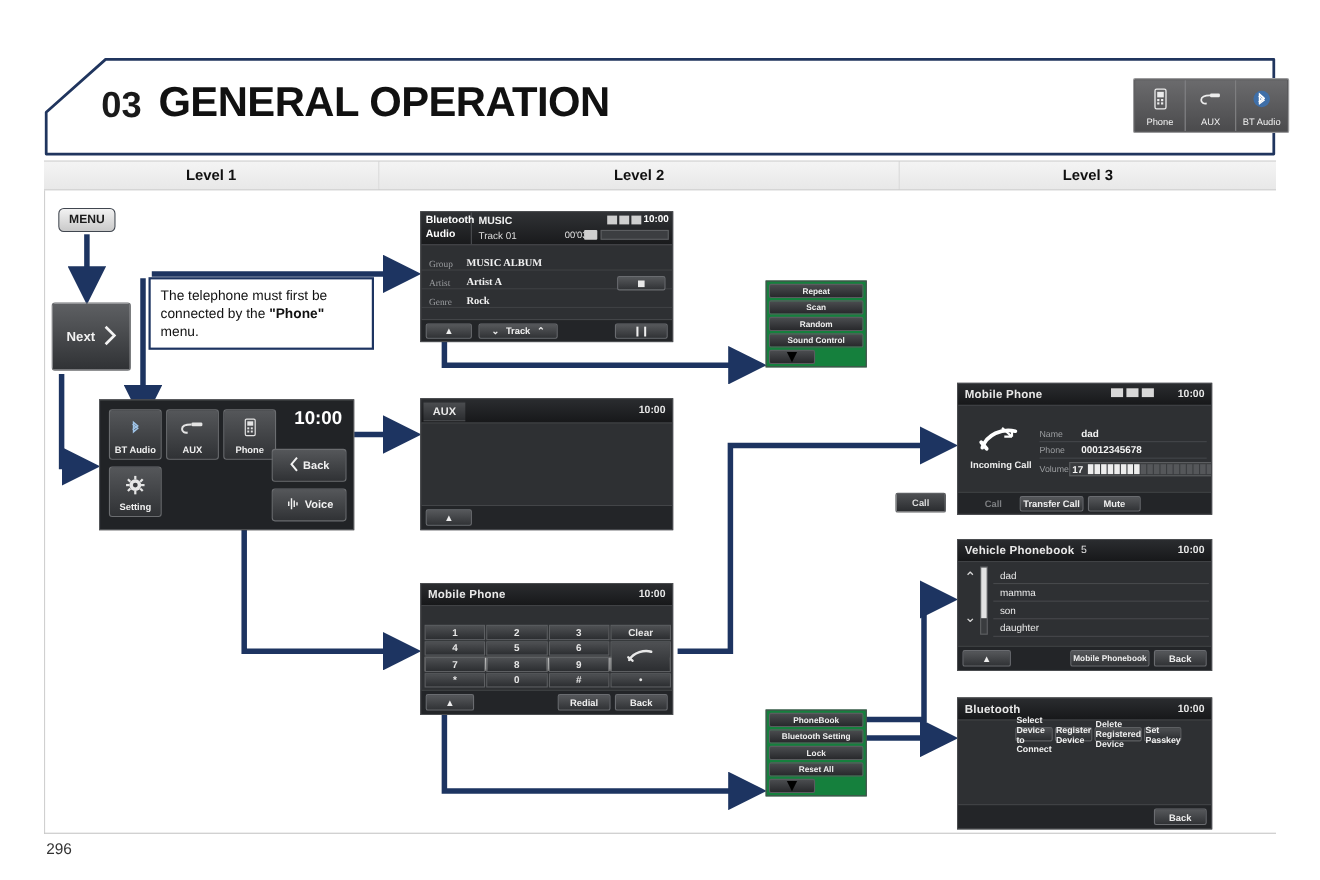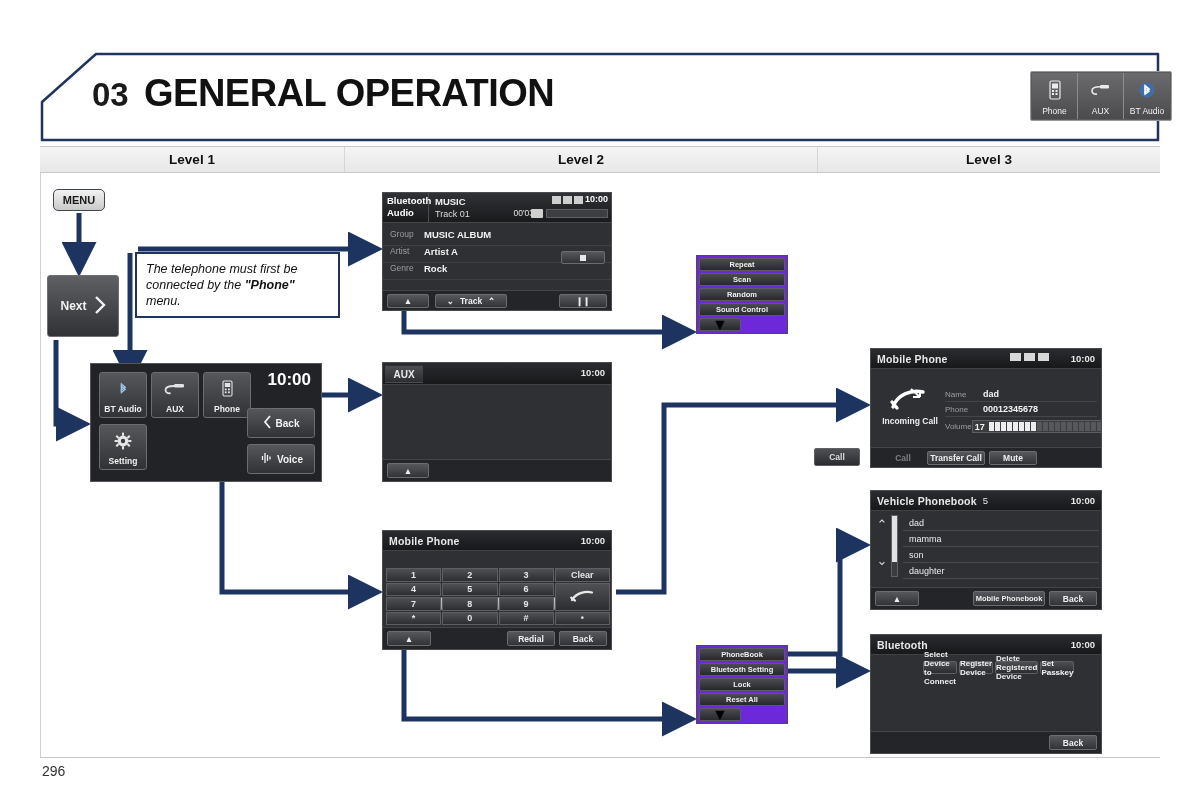--- a/index.html
+++ b/index.html
@@ -144,23 +144,24 @@
   #bta-progress {
     position: absolute; right: 3px; top: 16px;
     width: 62px; height: 9px;
     background: #3c3e41; border: 1px solid #5c5e61;
   }
   #bta-playicon {
     position: absolute; right: 68px; top: 16px;
     width: 12px; height: 9px; background: #cfcfcf; border-radius: 1px;
   }
   .bta-row {
-    display: flex; align-items: flex-start;
+    display: flex; align-items: flex-end;
     height: 17px; padding-left: 7px;
     border-bottom: 1px solid #3e4043;
+    font-family: Liberation Serif, serif;
   }
   .bta-key { color: #9b9da0; font-size: 8.5px; width: 34px; }
   .bta-val { color: #f2f2f2; font-size: 9.5px; font-weight: bold; }
   #bta-stopbtn {
     position: absolute; right: 6px; top: 58px;
     width: 44px; height: 13px;
   }
   #bta-stopbtn .sq { width: 6px; height: 6px; background: #e9e9e9; }
   #bta-bottom {
     position: absolute; left: 0; bottom: 0;
@@ -295,21 +296,21 @@
     border: 1px solid #6b6d70; border-radius: 3px;
     display: flex; align-items: center; justify-content: center;
     gap: 4px;
     color: #f2f2f2; font-size: 10px; font-weight: bold;
   }
 
   
   .popup-menu {
     position: absolute;
     width: 92px;
-    background: #6d28d9;
+    background: #15803d;
     border: 1px solid #4a4c4f;
     padding: 2px;
   }
   .popup-item {
     height: 13px; margin-bottom: 2px;
     background: linear-gradient(#4a4c4f,#28292c);
     border: 1px solid #5a5c5f; border-radius: 2px;
     color: #f0f0f0; font-size: 7.5px; font-weight: bold;
     display: flex; align-items: center; justify-content: center;
   }
@@ -339,21 +340,21 @@
     display: flex; align-items: center; justify-content: center;
     gap: 7px;
     color: #f2f2f2; font-size: 12px; font-weight: bold;
   }
   #callout {
     position: absolute; left: 135px; top: 252px;
     width: 205px; height: 66px;
     background: #ffffff;
     border: 2.5px solid #1d3461;
     padding: 7px 9px;
-    font-size: 12.5px; line-height: 16px; color: #111; font-style: italic;
+    font-size: 12.5px; line-height: 16px; color: #111;
   }
   #callout b { font-weight: bold; }
 
   
   #arrow-layer {
     position: absolute; left: 0; top: 0;
     width: 1200px; height: 800px;
     pointer-events: none;
   }
 

